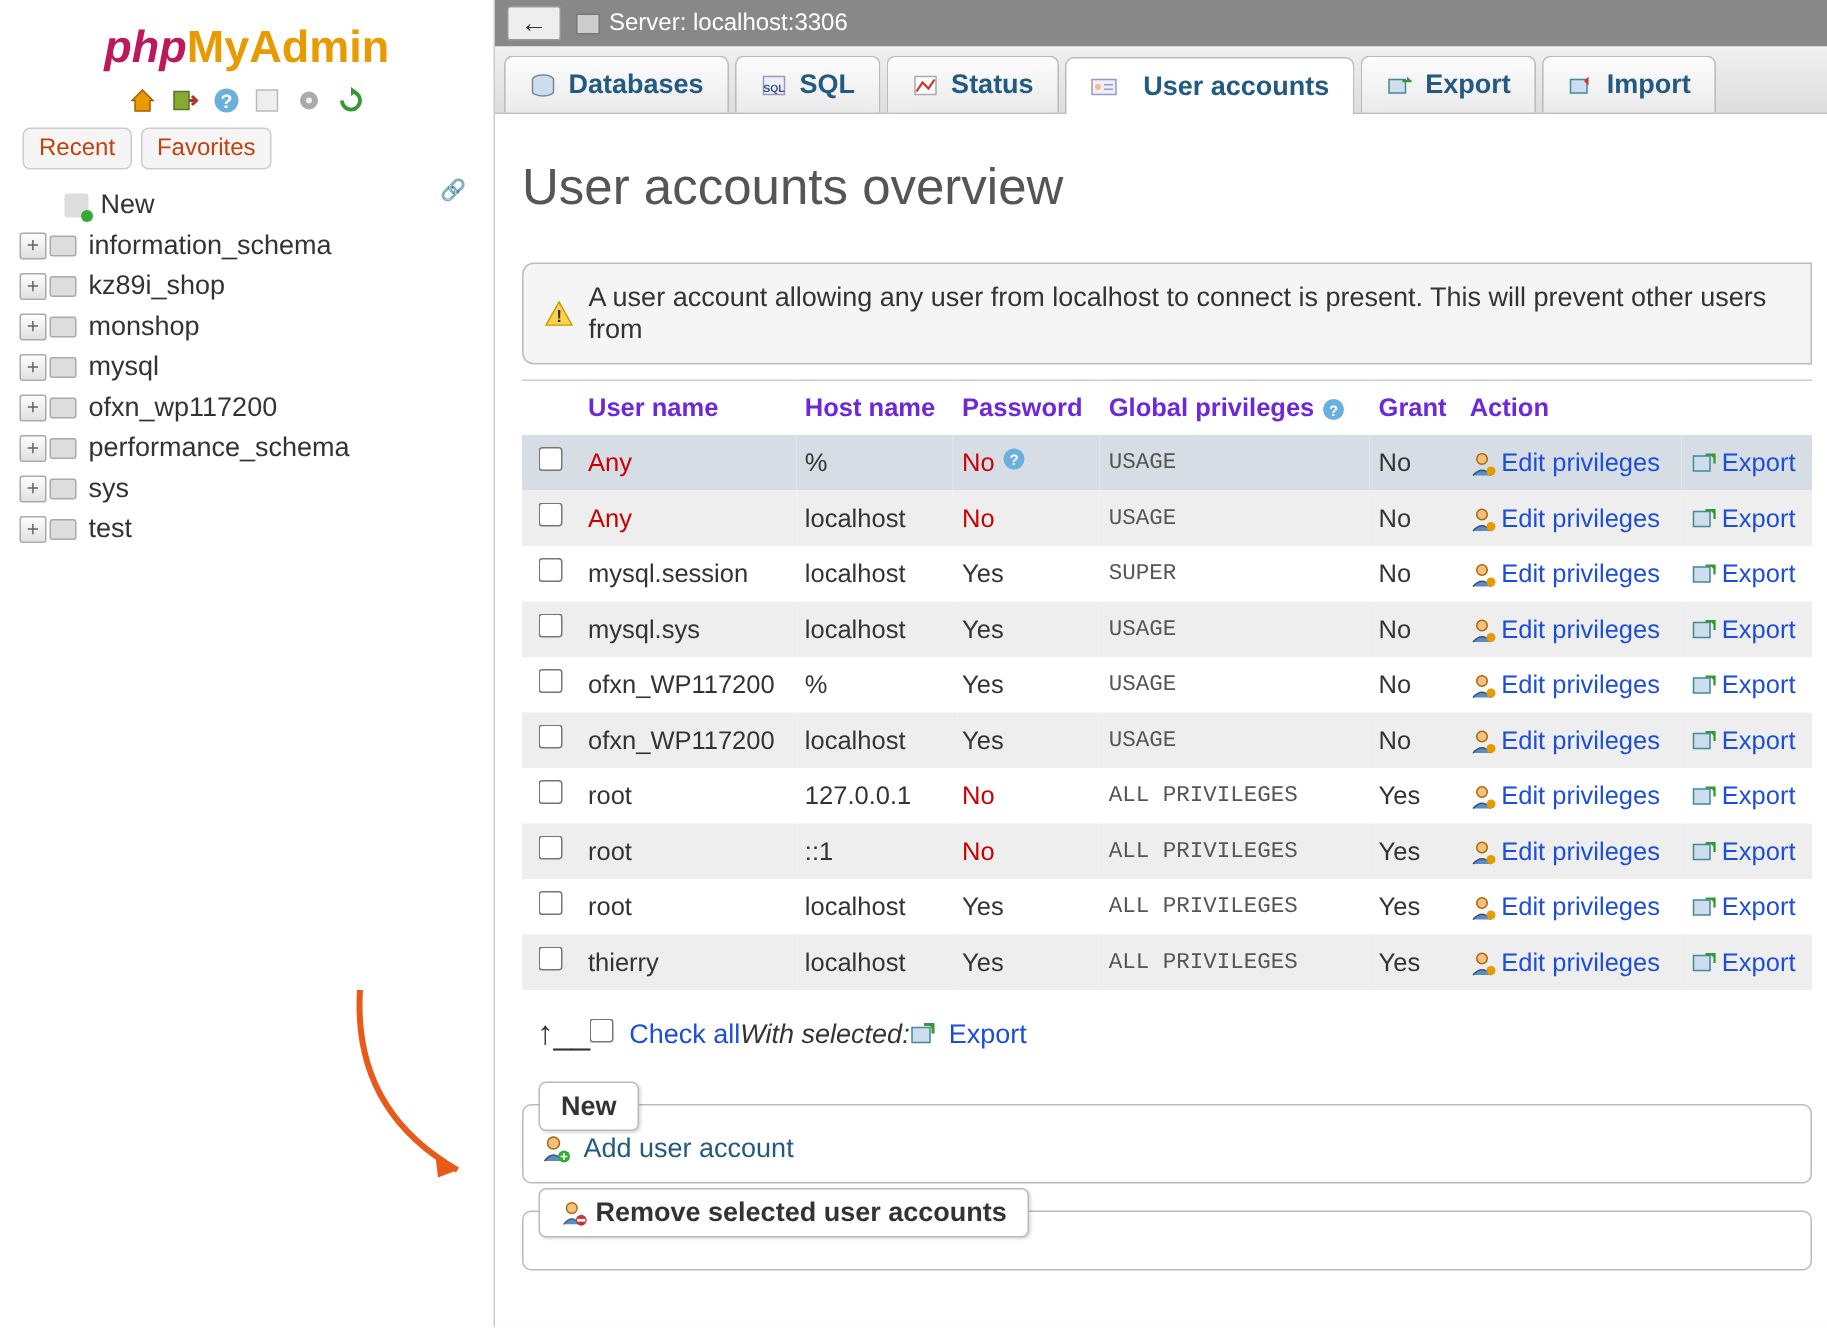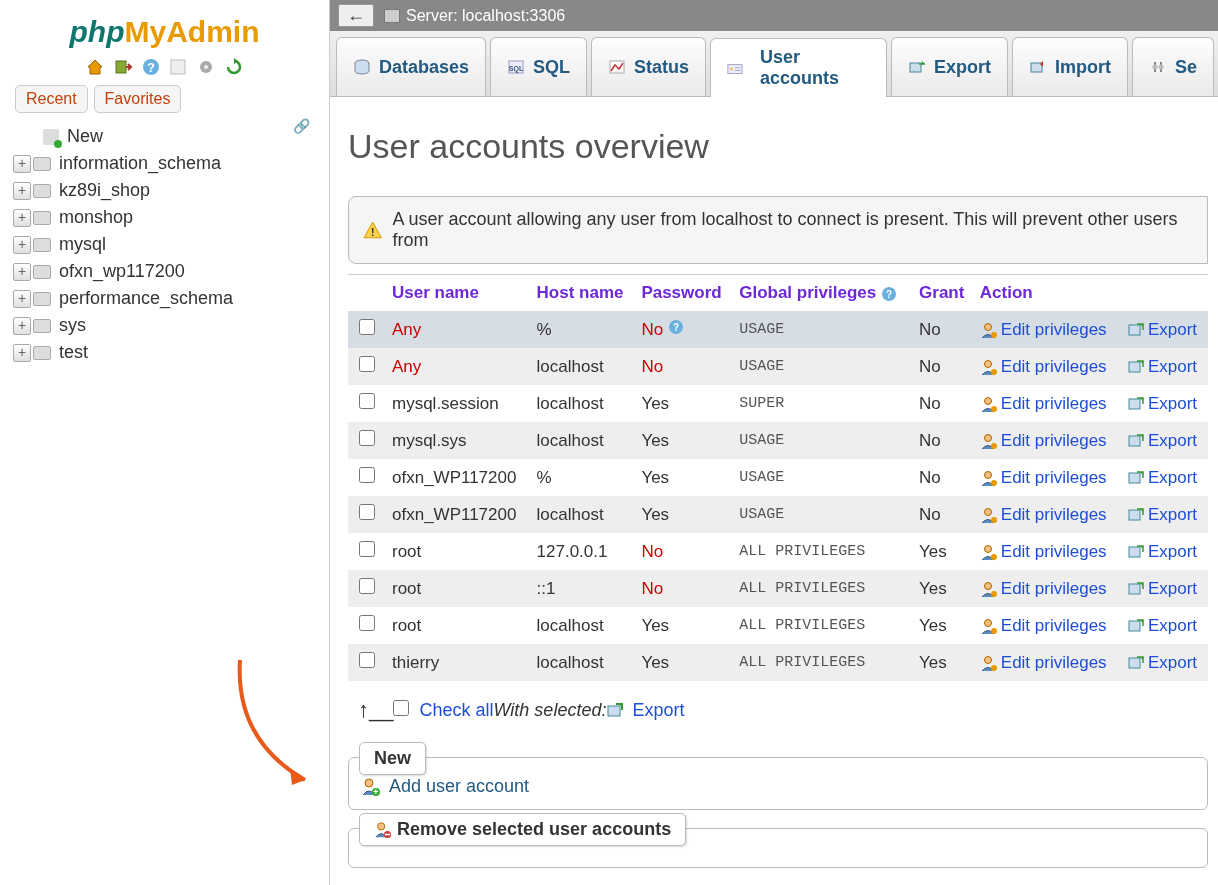--- a/index.html
+++ b/index.html
@@ -1,19 +1,19 @@
 <!DOCTYPE html>
 <html><head>
 <meta charset="utf-8">
 <style>
 * { box-sizing: border-box; margin: 0; padding: 0; }
 body { font-family: Arial, sans-serif; font-size: 14px; color: #333; background: #fff; display: flex; height: 885px; overflow: hidden; }
 .sidebar { width: 330px; background: #fff; padding: 10px 5px; border-right: 1px solid #ccc; position: relative; }
 .logo { text-align: center; font-size: 30px; font-weight: bold; margin: 5px 0 8px; }
-.logo .p1 { color: #0f766e; font-style: italic; }
+.logo .p1 { color: #be185d; font-style: italic; }
 .logo .p2 { color: #e89b00; }
 .toolbar-icons { text-align: center; margin-bottom: 8px; }
 .toolbar-icons span { display: inline-block; width: 20px; height: 20px; margin: 0 2px; vertical-align: middle; }
 .tabs-lr { text-align: left; margin: 5px 10px; }
 .tabs-lr button { background: #f5f5f5; border: 1px solid #ccc; border-radius: 5px; padding: 4px 10px; font-size: 16px; color: #c2410c; cursor: pointer; margin-right: 2px; }
 .link-icon { position: absolute; right: 18px; top: 118px; color: #999; font-size: 14px; }
 .tree { margin: 10px 8px; font-size: 18px; color: #333; }
 .tree-item { display: flex; align-items: center; padding: 3px 0; cursor: pointer; }
 .tree-exp { width: 18px; height: 18px; border: 1px solid #aaa; background: linear-gradient(#fefefe,#e0e0e0); text-align: center; line-height: 14px; font-size: 14px; color: #666; margin-right: 2px; border-radius: 2px; }
 .tree-db { width: 18px; height: 14px; background: #ddd; border: 1px solid #aaa; border-radius: 2px; margin-right: 8px; }
@@ -196,28 +196,20 @@
             <path d="M11 5 L17 5" stroke="#393" stroke-width="1.5"></path>
           </svg></span>
         <span>Export</span>
       </div>
       <div class="tab">
         <span class="tab-ico"><svg viewBox="0 0 18 16">
             <rect x="2" y="4" width="11" height="9" fill="#cde" stroke="#489"></rect>
             <polygon points="11,5 14,2 14,8" fill="#c33"></polygon>
           </svg></span>
         <span>Import</span>
-      </div>
-      <div class="tab">
-        <span class="tab-ico"><svg viewBox="0 0 18 16">
-            <path d="M6 3 L6 6 M6 10 L6 13 M12 3 L12 6 M12 10 L12 13" stroke="#888" stroke-width="2"></path>
-            <circle cx="6" cy="8" r="2.5" fill="#bbb"></circle>
-            <circle cx="12" cy="8" r="2.5" fill="#bbb"></circle>
-          </svg></span>
-        <span>Se</span>
       </div>
     </div>
 
   <div class="content">
     <h1>User accounts overview</h1>
 
     <div class="warning-box">
       <svg class="warn-icon" viewBox="0 0 20 20">
           <polygon points="10,2 19,18 1,18" fill="#ffd24d" stroke="#c90"></polygon>
           <text x="10" y="16" text-anchor="middle" font-size="12" font-weight="bold" fill="#333">!</text>

